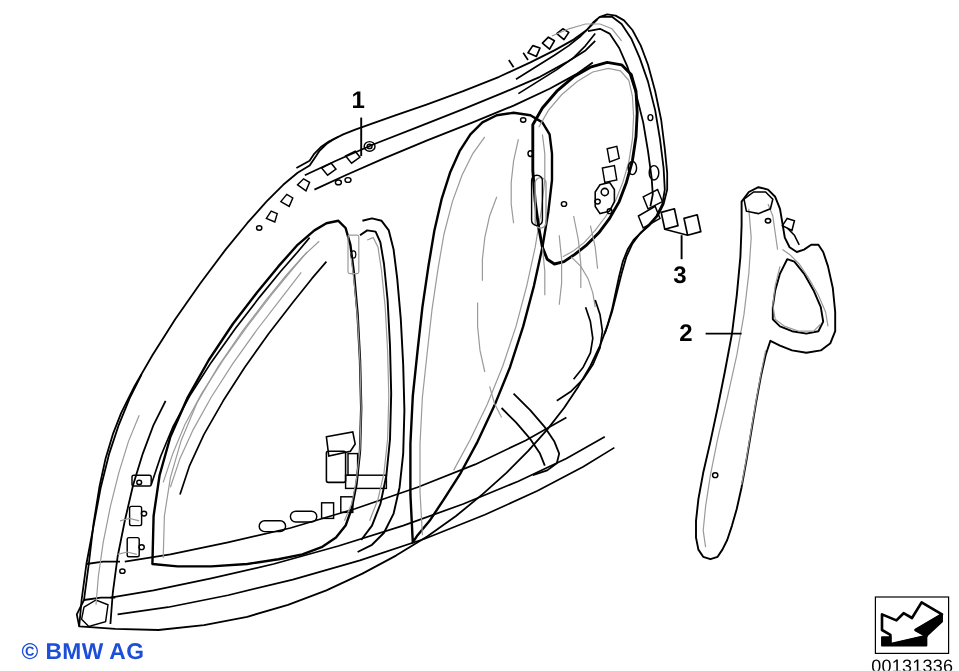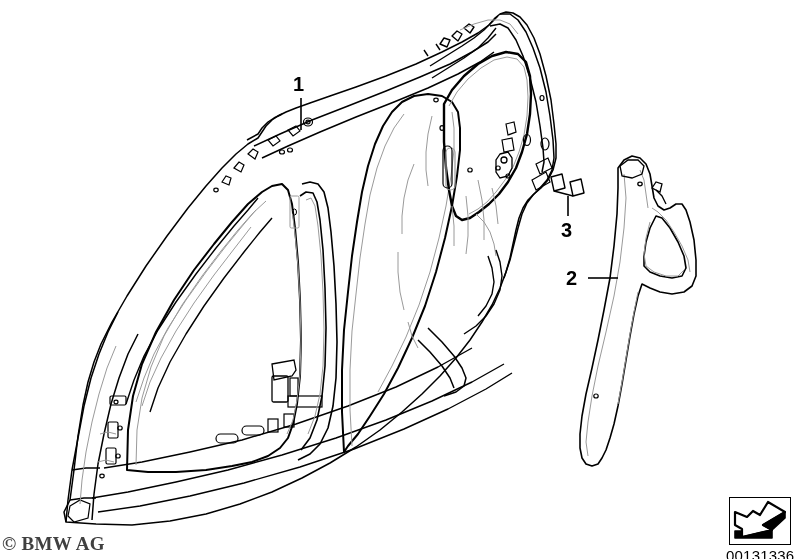--- a/index.html
+++ b/index.html
@@ -29,27 +29,27 @@
     color: #000000;
     line-height: 1;
     user-select: none;
   }
   #callout-1 { left: 293px; top: 74px; }
   #callout-2 { left: 566px; top: 268px; }
   #callout-3 { left: 561px; top: 220px; }
 
   #copyright-notice {
     position: absolute;
-    left: 2px;
+    left: 18px;
     top: 533px;
-    font-family: Liberation Serif, serif;
+    font-family: Liberation Sans, sans-serif;
     font-weight: bold;
     font-size: 19px;
     letter-spacing: 0.3px;
-    color: #404040;
+    color: #1d4ed8;
     white-space: nowrap;
   }
   #diagram-id-block {
     position: absolute;
     left: 726px;
     top: 497px;
     width: 68px;
     text-align: right;
   }
   #orientation-icon-box {

